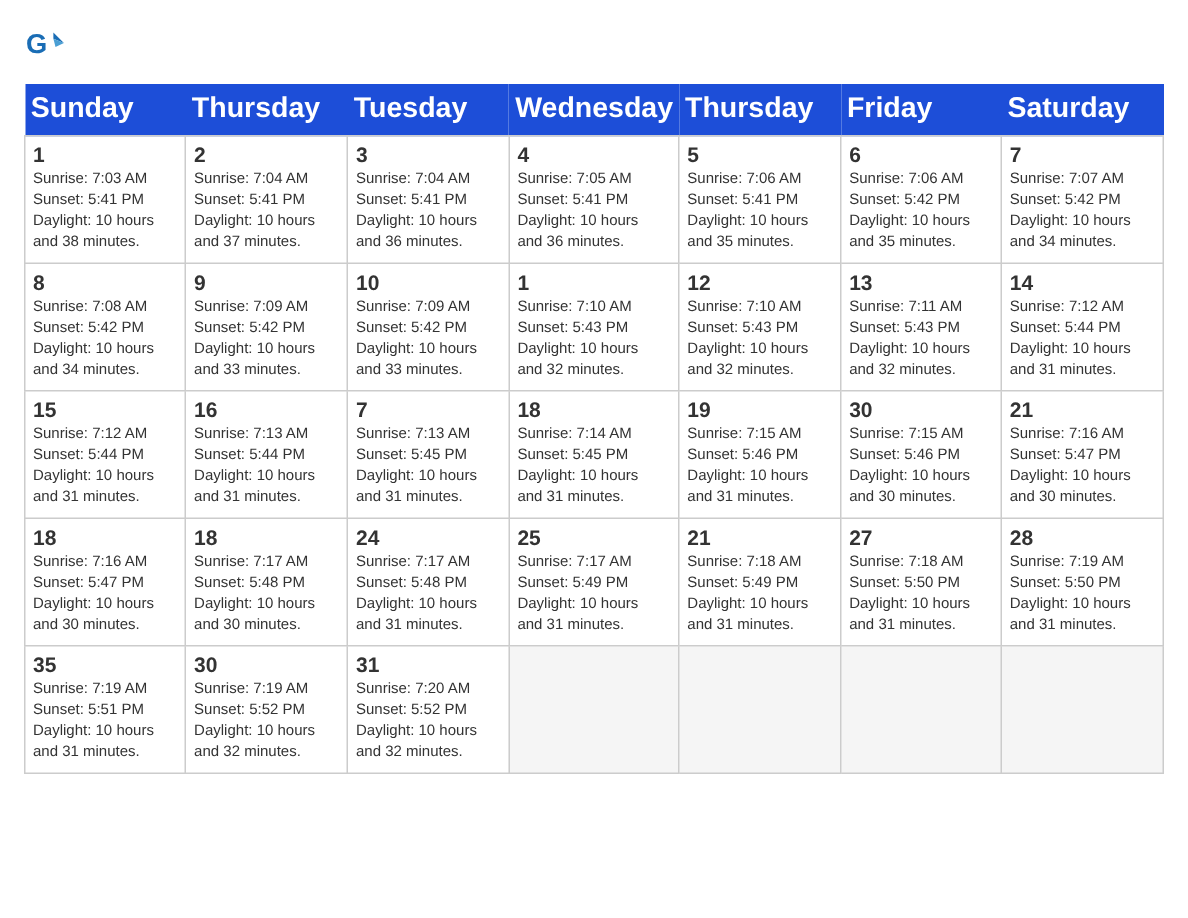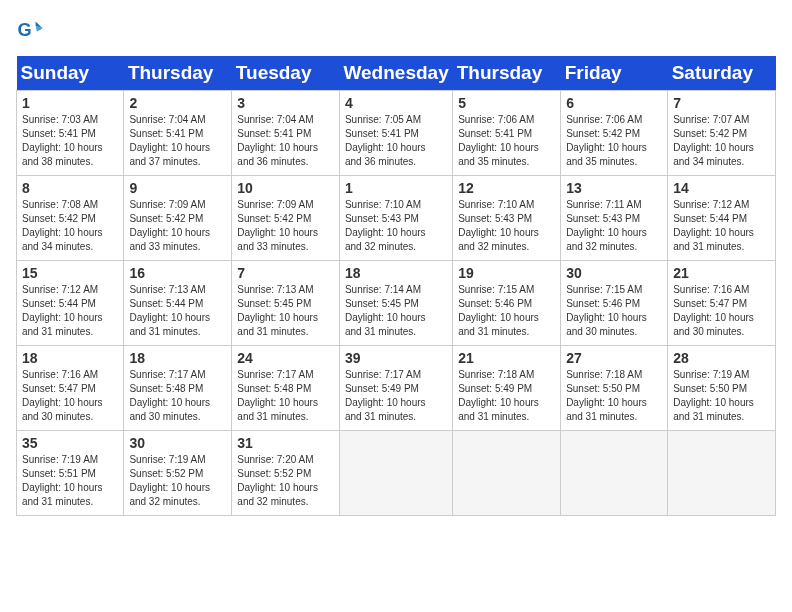--- a/index.html
+++ b/index.html
@@ -223,21 +223,21 @@
         </td>
         <td>
           <span class="day-num">18</span>
           <div class="cell-text">Sunrise: 7:17 AM<br>Sunset: 5:48 PM<br>Daylight: 10 hours<br>and 30 minutes.</div>
         </td>
         <td>
           <span class="day-num">24</span>
           <div class="cell-text">Sunrise: 7:17 AM<br>Sunset: 5:48 PM<br>Daylight: 10 hours<br>and 31 minutes.</div>
         </td>
         <td>
-          <span class="day-num">39</span>
+          <span class="day-num">25</span>
           <div class="cell-text">Sunrise: 7:17 AM<br>Sunset: 5:49 PM<br>Daylight: 10 hours<br>and 31 minutes.</div>
         </td>
         <td>
           <span class="day-num">21</span>
           <div class="cell-text">Sunrise: 7:18 AM<br>Sunset: 5:49 PM<br>Daylight: 10 hours<br>and 31 minutes.</div>
         </td>
         <td>
           <span class="day-num">27</span>
           <div class="cell-text">Sunrise: 7:18 AM<br>Sunset: 5:50 PM<br>Daylight: 10 hours<br>and 31 minutes.</div>
         </td>

